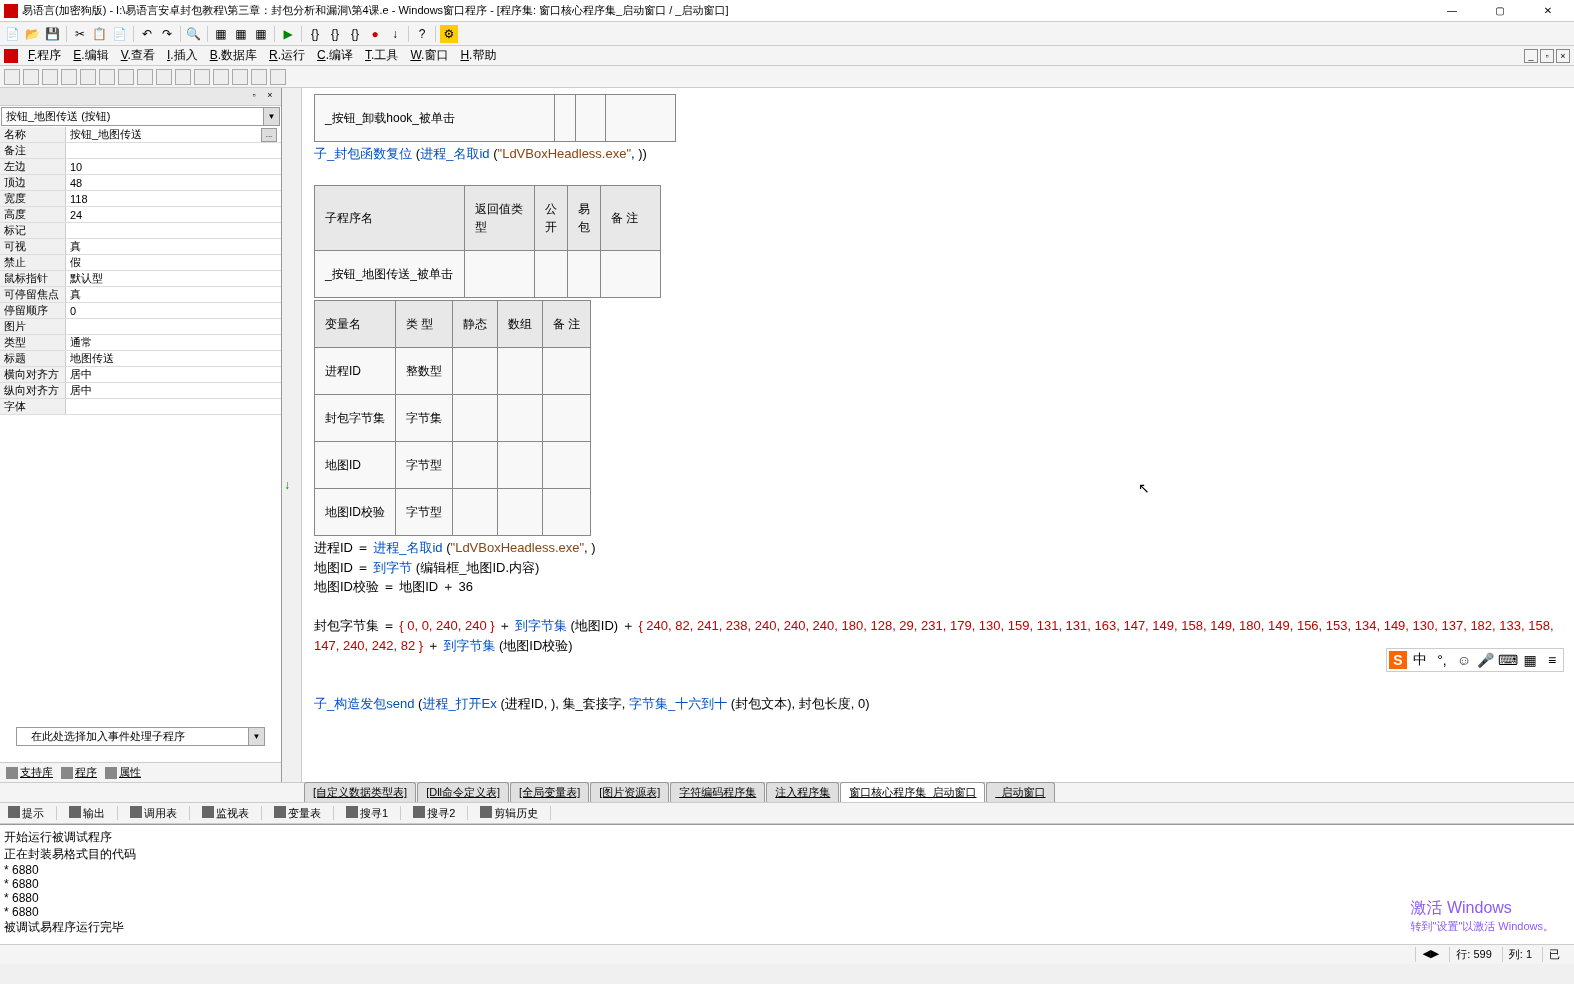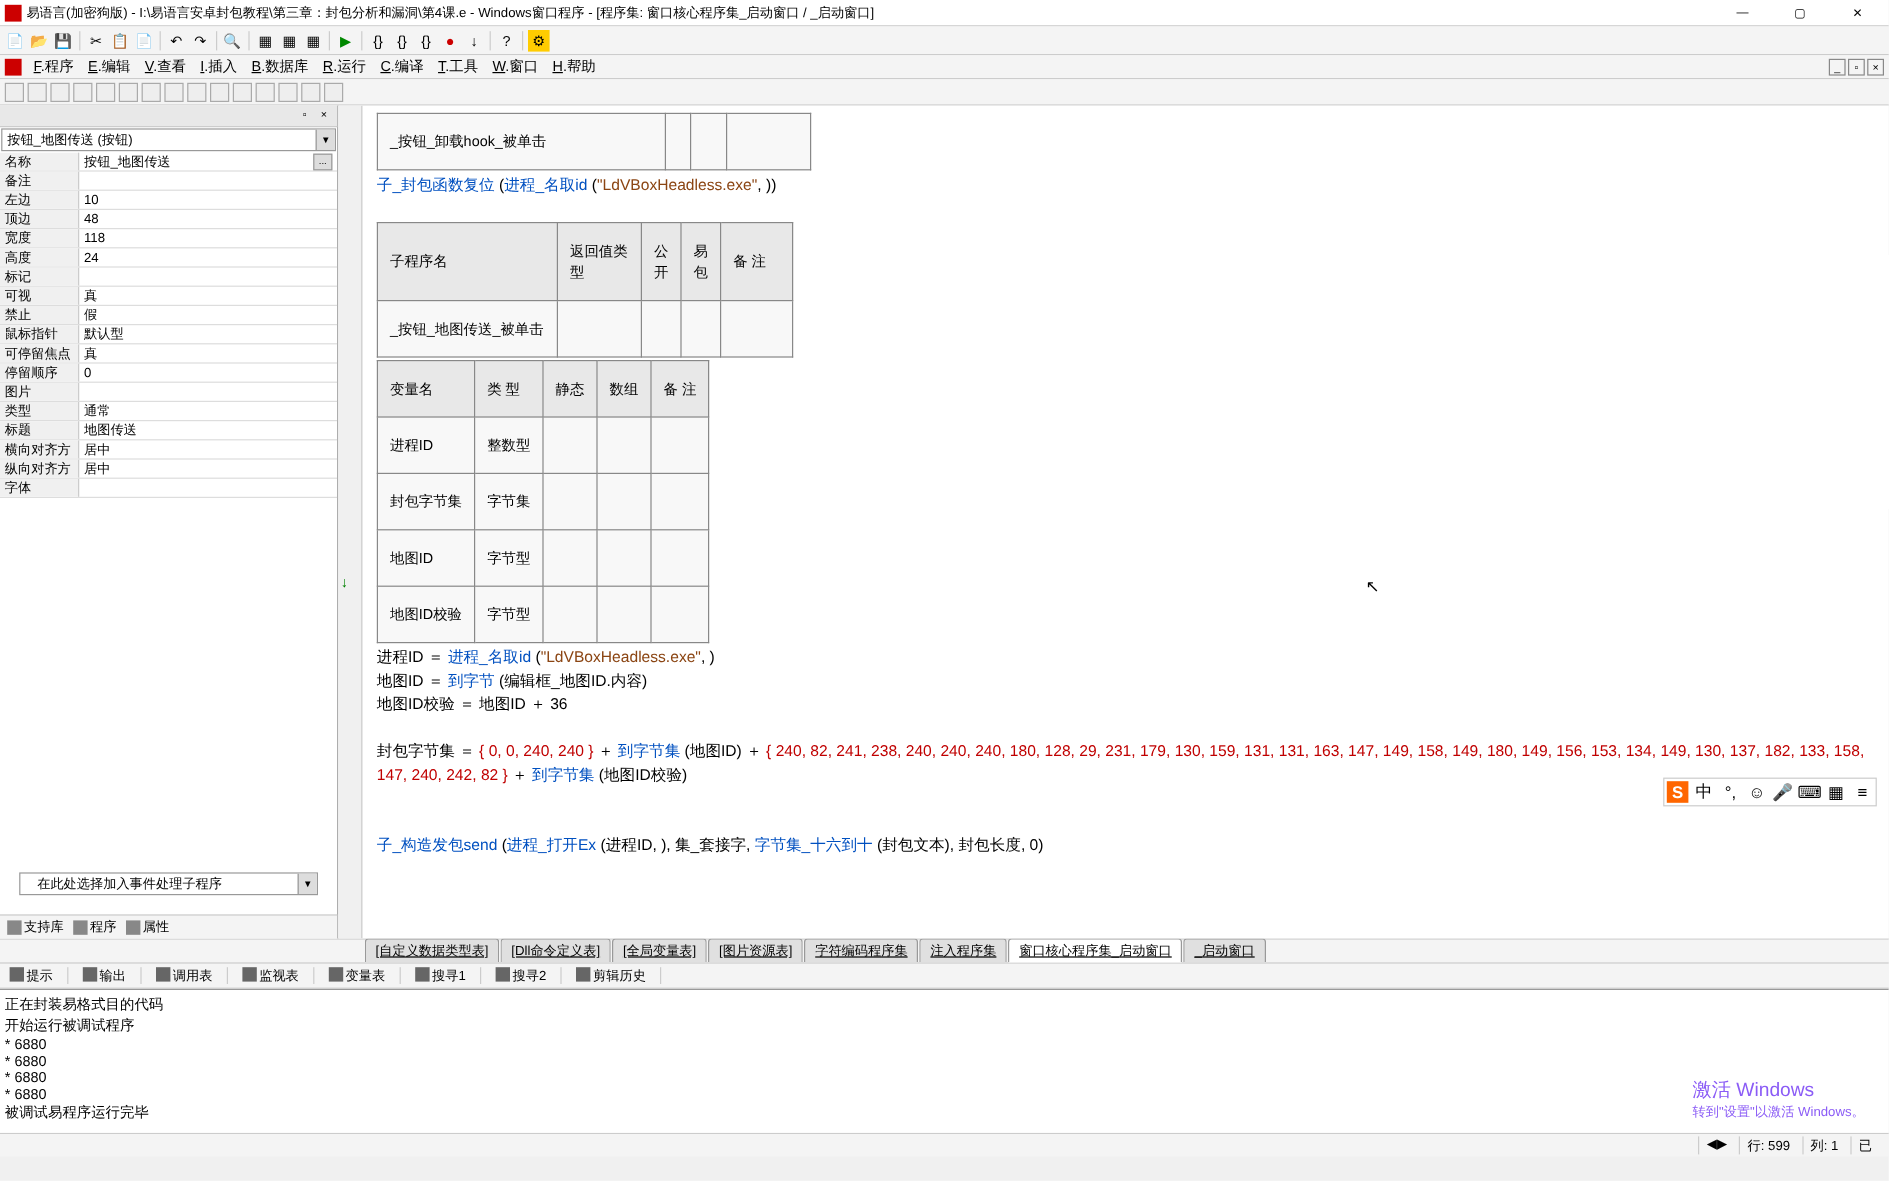--- a/index.html
+++ b/index.html
@@ -37,21 +37,21 @@
 .code-table { border-collapse: collapse; margin: 2px 0; }
 .code-table td, .code-table th { border: 1px solid #888; padding: 14px 10px; font-size: 12px; background: #f8f8f8; text-align: left; font-weight: normal; }
 .code-table th { background: #e8e8e8; }
 .code-line { white-space: nowrap; }
 .kw-blue { color: #0050c0; }
 .kw-brown { color: #8b4513; }
 .kw-red { color: #c00000; }
 .tabs-row { background: #f4f4f4; height: 20px; display: flex; align-items: flex-end; padding: 0 4px; border-top: 1px solid #ccc; text-decoration: underline; }
 .tab { padding: 2px 8px; font-size: 11px; border: 1px solid #999; border-bottom: none; background: #e0e0e0; margin-right: 1px; border-radius: 3px 3px 0 0; }
 .tab.active { background: #fff; }
-.left-tabs-row { background: #f4f4f4; height: 20px; display: flex; align-items: center; padding: 0 2px; border-top: 1px solid #ccc; }
+.left-tabs-row { background: #f4f4f4; height: 20px; display: flex; align-items: center; padding: 0 2px; border-top: 1px solid #ccc; text-decoration: underline; }
 .left-tab { padding: 2px 4px; font-size: 11px; display: flex; align-items: center; gap: 2px; }
 .lt-icon { width: 12px; height: 12px; background: #888; display: inline-block; }
 .debug-toolbar { background: #f4f4f4; height: 22px; display: flex; align-items: center; padding: 0 4px; gap: 8px; border-top: 1px solid #ccc; border-bottom: 1px solid #ccc; }
 .dbg-btn { display: flex; align-items: flex-start; gap: 2px; font-size: 11px; padding: 2px 4px; }
 .dbg-icon { width: 12px; height: 12px; background: #666; }
 .output-area { height: 120px; background: #fff; border-top: 1px solid #999; padding: 4px; font-family: "SimSun", monospace; font-size: 12px; overflow: auto; position: relative; }
 .watermark { position: absolute; right: 20px; bottom: 10px; color: #8b5cf6; font-size: 16px; text-align: left; }
 .watermark-sub { font-size: 11px; }
 .statusbar { background: #f4f4f4; height: 20px; display: flex; align-items: center; border-top: 1px solid #ccc; font-size: 11px; }
 .statusbar-right { margin-left: auto; display: flex; gap: 4px; padding-right: 8px; }
@@ -384,22 +384,22 @@
     <div class="dbg-btn"><span class="dbg-icon"></span>搜寻1</div>
     <div style="width: 1px; height: 14px; background: rgb(204, 204, 204);"></div>
     <div class="dbg-btn"><span class="dbg-icon"></span>搜寻2</div>
     <div style="width: 1px; height: 14px; background: rgb(204, 204, 204);"></div>
     <div class="dbg-btn"><span class="dbg-icon"></span>剪辑历史</div>
     <div style="width: 1px; height: 14px; background: rgb(204, 204, 204);"></div>
   </div>
 
 <div class="output-area">
   <div id="output-lines">
+      <div>开始运行被调试程序</div>
       <div>正在封装易格式目的代码</div>
-      <div>开始运行被调试程序</div>
       <div>* 6880</div>
       <div>* 6880</div>
       <div>* 6880</div>
       <div>* 6880</div>
       <div>被调试易程序运行完毕</div>
     </div>
   <div class="watermark">
     <div>激活 Windows</div>
     <div class="watermark-sub">转到"设置"以激活 Windows。</div>
   </div>

